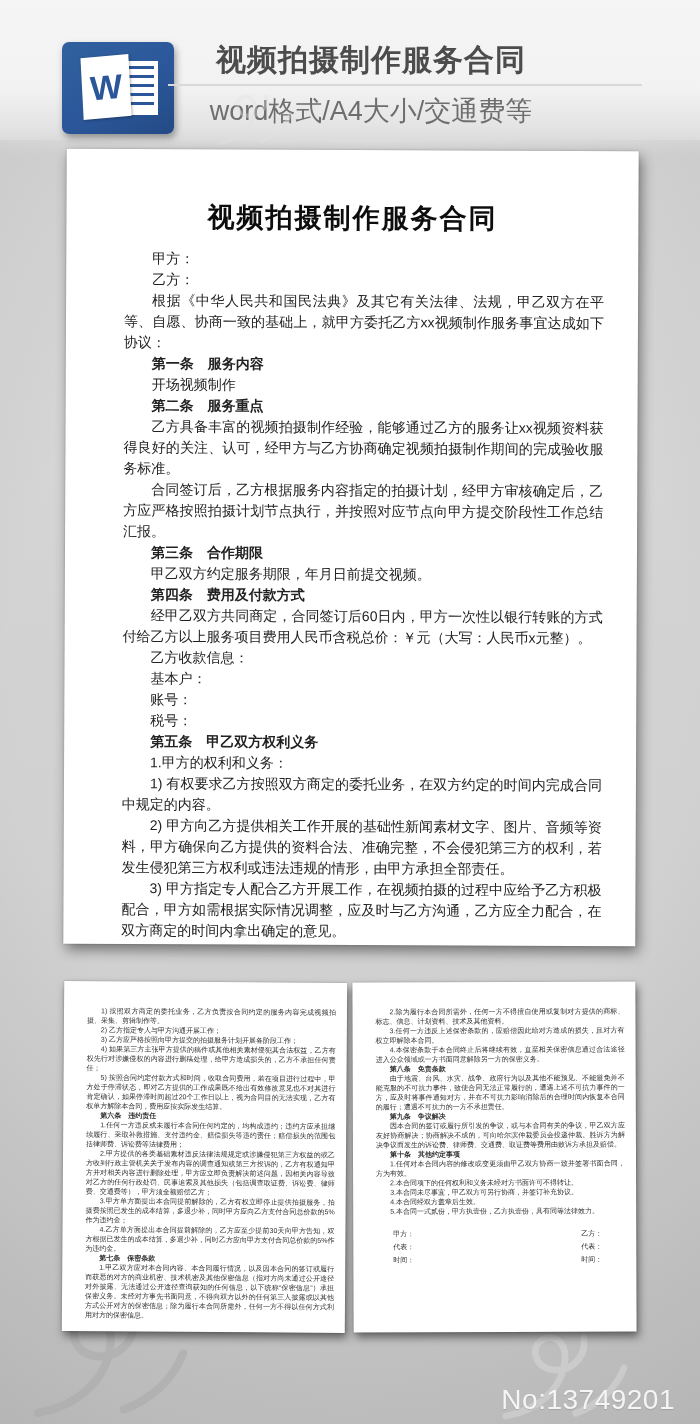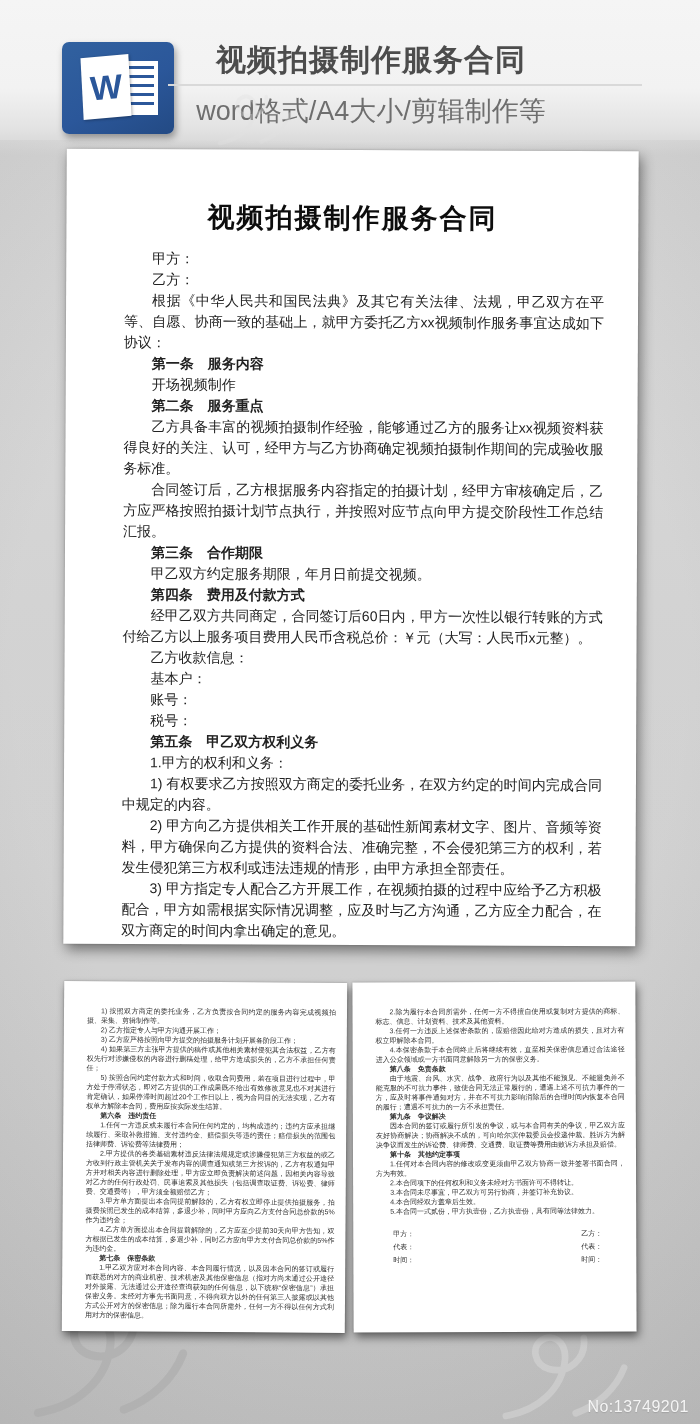--- a/index.html
+++ b/index.html
@@ -71,22 +71,22 @@
   .page-mini.right{left:353px;transform:rotate(-.2deg);}
   .mini-inner{
     width:566px;transform:scale(.5);transform-origin:0 0;box-sizing:border-box;
     padding:50px 22px 0 46px;font-size:14px;line-height:19px;color:#303030;text-align:justify;
   }
   .sig-row{position:relative;height:19px;line-height:19px;margin-top:7px;text-indent:0;}
   .sig-row span:nth-child(1){margin-left:34px;}
   .sig-row span:nth-child(2){position:absolute;left:410px;}
   
   .serial{
-    position:absolute;right:11px;bottom:8px;z-index:3;
-    font-size:16px;color:var(--serial-text,#f5f5f5);letter-spacing:.5px;
+    position:absolute;right:25px;bottom:8px;z-index:3;
+    font-size:28px;color:var(--serial-text,#f5f5f5);letter-spacing:.5px;
     text-shadow:0 1px 1px rgba(0,0,0,.12);
     margin-top:16px;
   }
   .wm{position:absolute;pointer-events:none;}
   .wm path{fill:none;stroke-linecap:round;}
   .wm-bl{left:28px;top:1306px;width:165px;height:118px;opacity:.55;}
   .wm-br{left:430px;top:1330px;width:270px;height:94px;opacity:.5;}
   .wm-hd{left:130px;top:92px;width:250px;height:56px;opacity:.35;}
 </style>
 </head>
@@ -96,21 +96,21 @@
 
   <div class="header">
     <div class="word-icon">
       <div class="icon-sheet"></div>
       <div class="icon-wpage">
         <span>W</span>
       </div>
     </div>
     <div class="header-text">
       <div class="header-title">视频拍摄制作服务合同</div>
-      <div class="header-subtitle">word格式/A4大小/剪辑制作等</div>
+      <div class="header-subtitle">word格式/A4大小/交通费等</div>
     </div>
     <div class="header-divider"></div>
     <svg class="wm wm-hd" viewBox="0 0 100 70">
       <path d="M6,64 C30,60 48,44 50,22 C51,8 40,2 32,8 C25,13 27,26 38,29 C52,33 66,22 64,6" stroke="#e2e2e2" stroke-width="5"></path>
       <path d="M58,62 C74,56 88,44 94,28" stroke="#e2e2e2" stroke-width="5"></path>
     </svg>
   </div>
 
   <div class="page-main">
     <div class="doc-title">视频拍摄制作服务合同</div>

